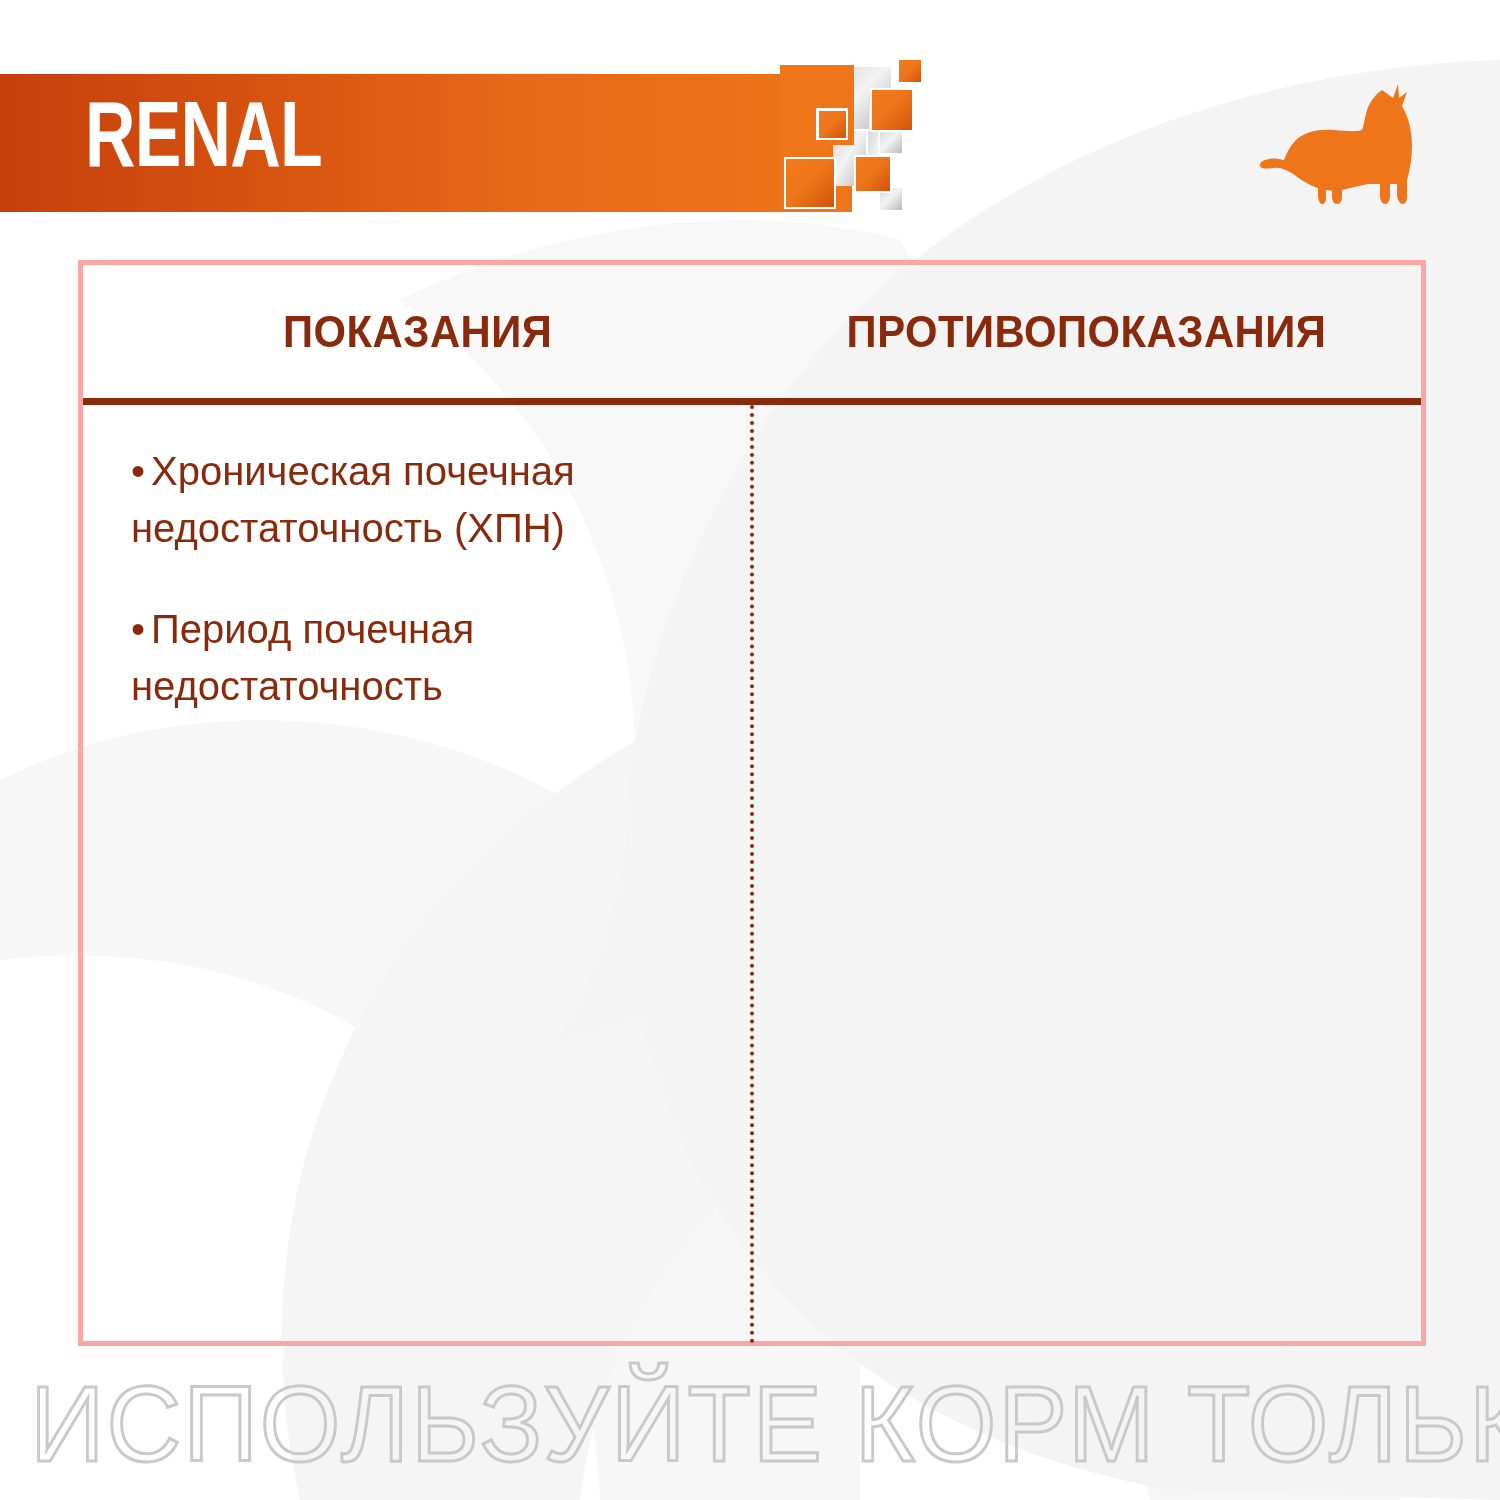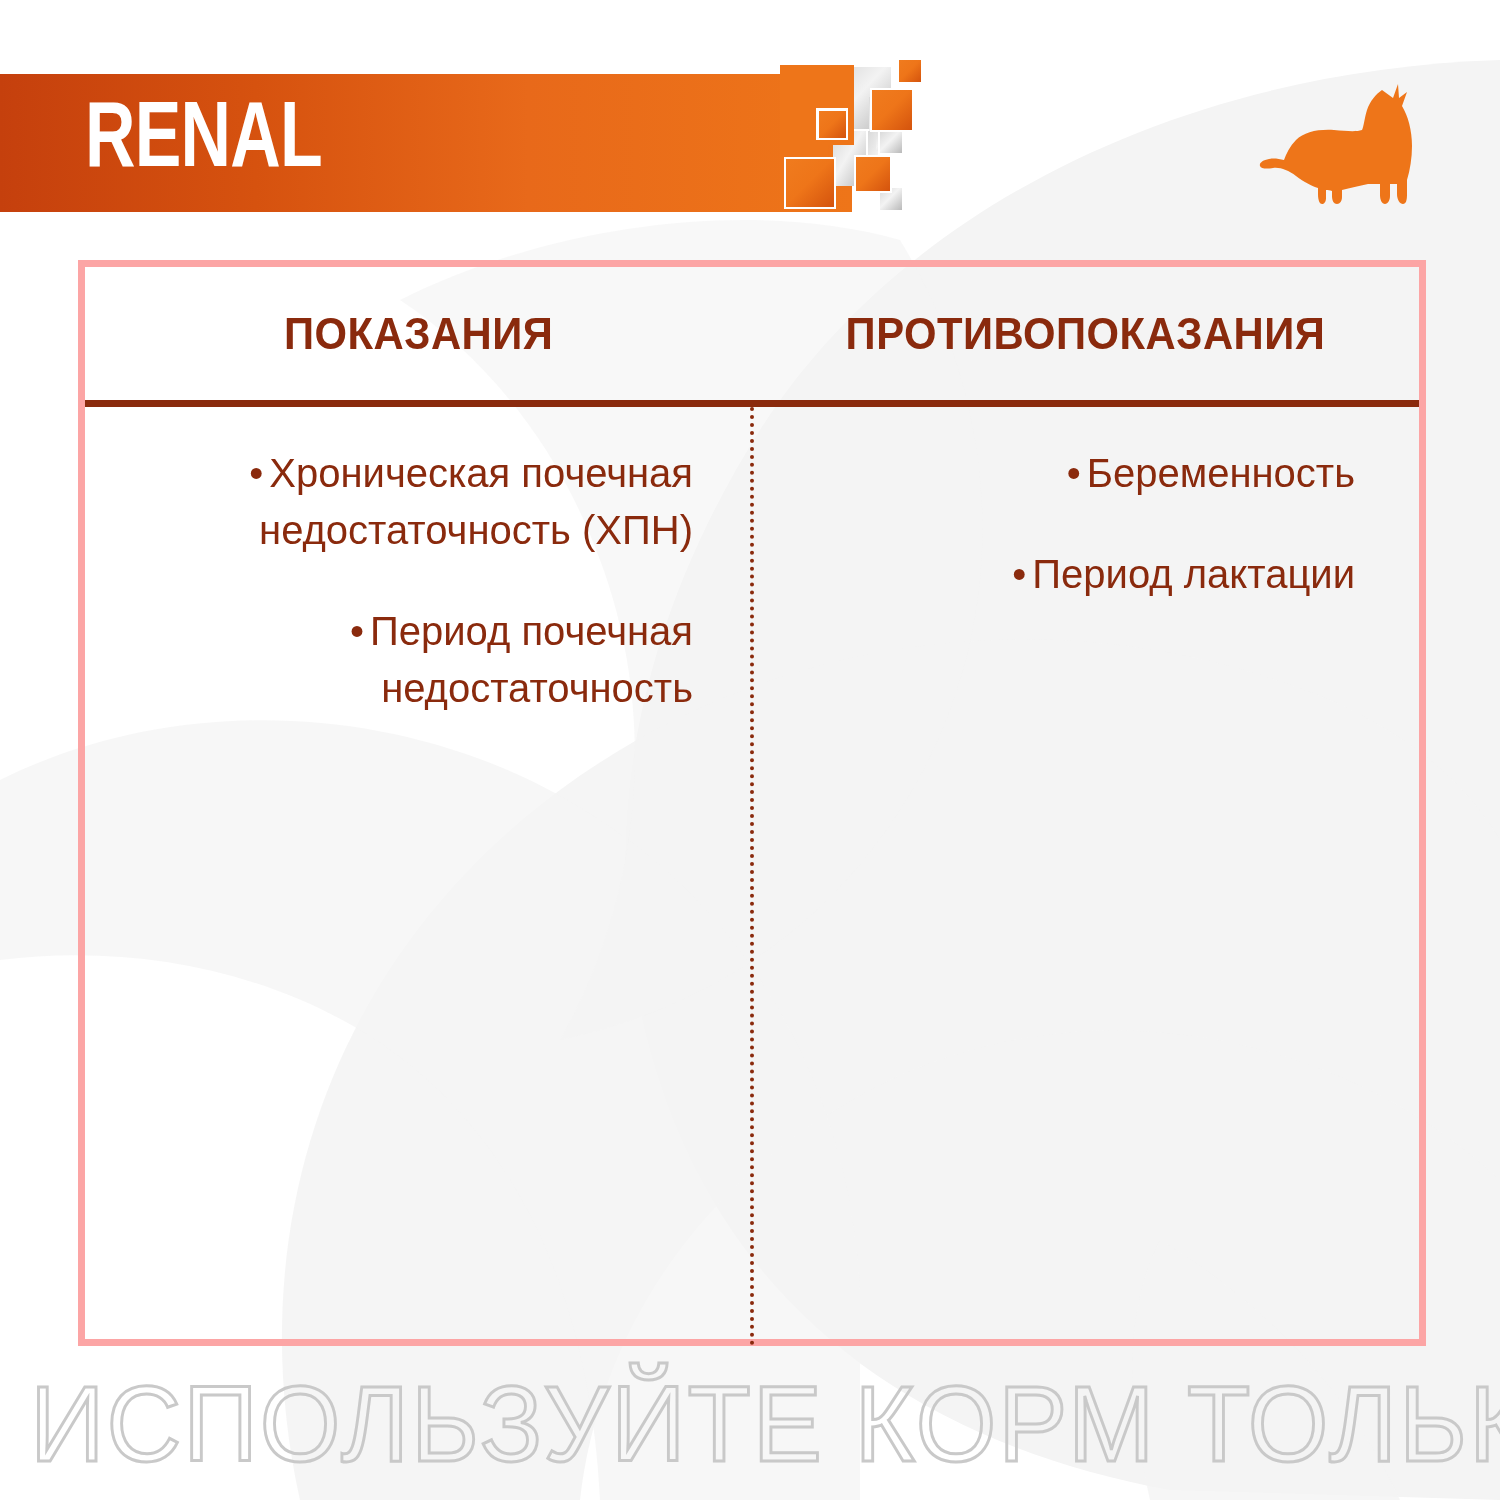--- a/index.html
+++ b/index.html
@@ -70,21 +70,21 @@
     z-index: 5;
   }
 
   
   #table-box {
     position: absolute;
     left: 78px;
     top: 260px;
     width: 1348px;
     height: 1086px;
-    border: 7px solid #fca5a5;
+    border: 5px solid #fca5a5;
     box-sizing: border-box;
     background: transparent;
     z-index: 2;
   }
   #table-header-row {
     position: relative;
     height: 133px;
     border-bottom: 7px solid #8A2A0D;
     display: flex;
   }
@@ -102,21 +102,20 @@
     line-height: 48px;
     letter-spacing: 0.5px;
     white-space: nowrap;
     transform: scaleX(0.95);
   }
 
   #table-body-row {
     position: relative;
     height: 939px;
     display: flex;
-    text-align: right;
   }
   .body-cell {
     flex: 1;
     padding: 38px 30px 0 48px;
     box-sizing: border-box;
   }
   .body-cell.right {
     padding-left: 38px;
   }
   #column-divider {
@@ -285,24 +284,16 @@
 
     <div class="body-cell left">
       <div class="bullet-item">
         <span class="dot">•</span><span>Хроническая почечная недостаточность (ХПН)</span>
       </div>
       <div class="bullet-item">
         <span class="dot">•</span><span>Период почечная недостаточность</span>
       </div>
     </div>
 
-    <div class="body-cell right">
-      <div class="bullet-item">
-        <span class="dot">•</span><span>Беременность</span>
-      </div>
-      <div class="bullet-item">
-        <span class="dot">•</span><span>Период лактации</span>
-      </div>
-    </div>
   </div>
 </div>
 
 <div id="footer-notice">ИСПОЛЬЗУЙТЕ КОРМ ТОЛЬКО ПО НАЗНАЧЕНИЮ ВРАЧА</div>
 
 </body></html>

